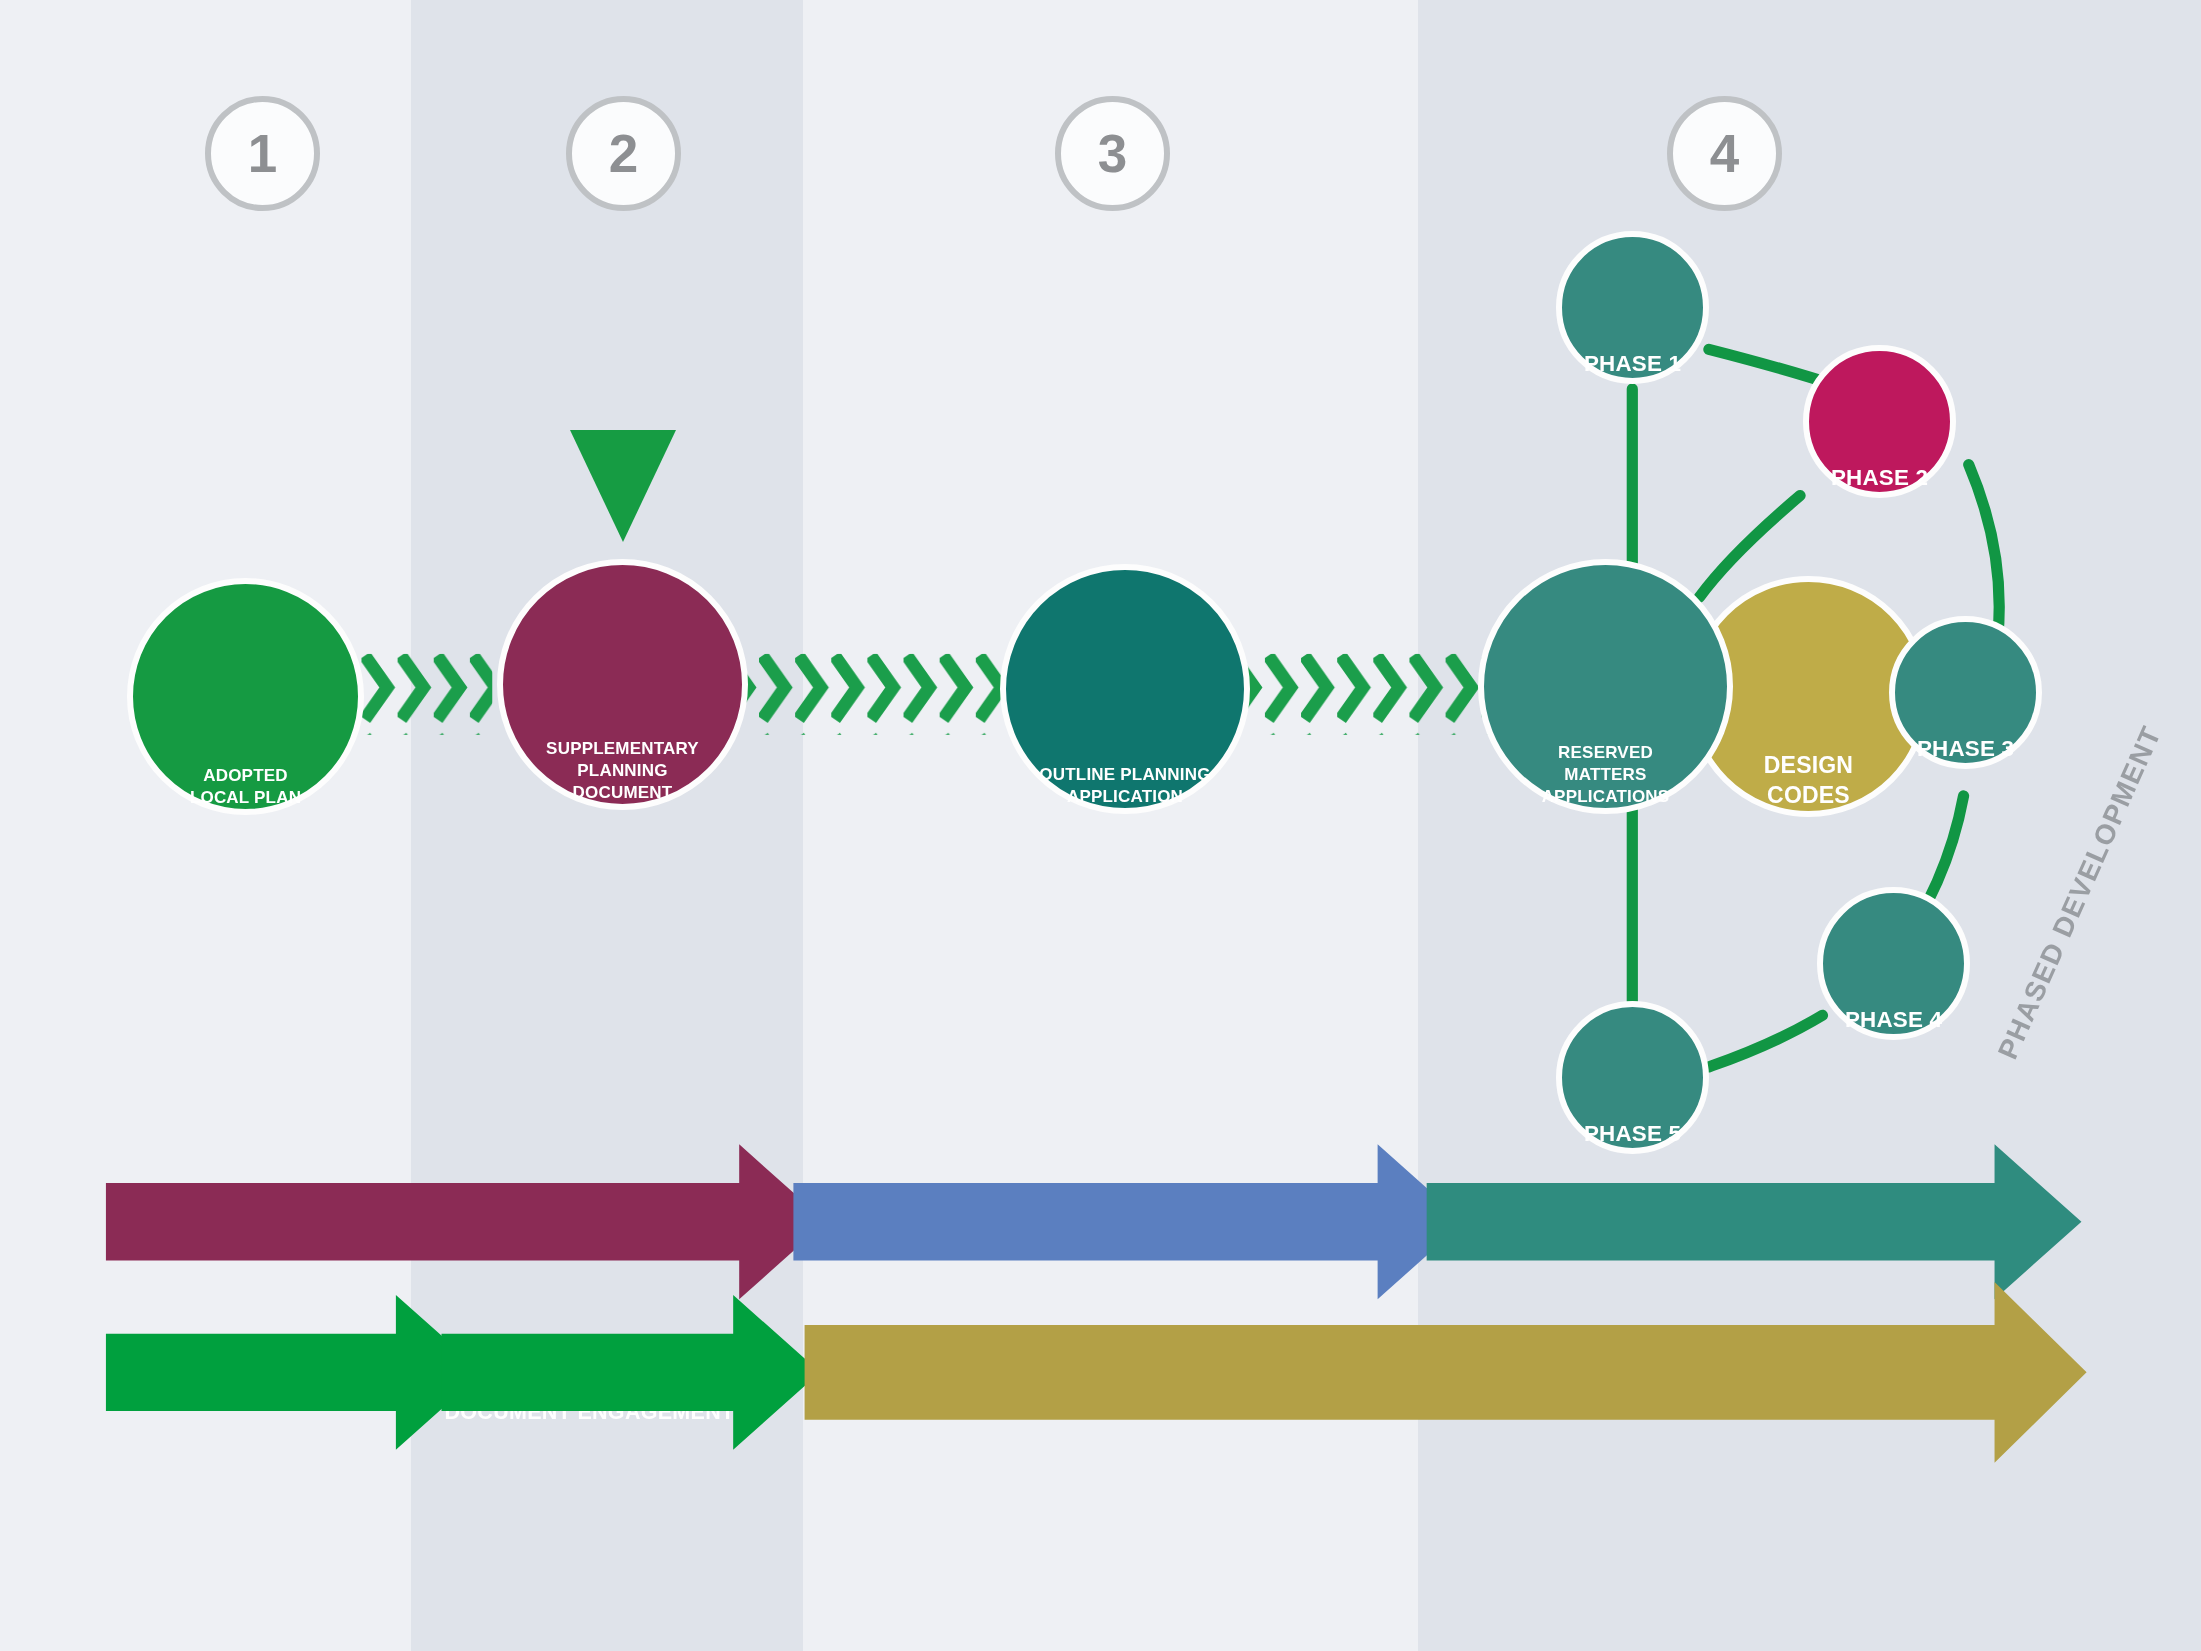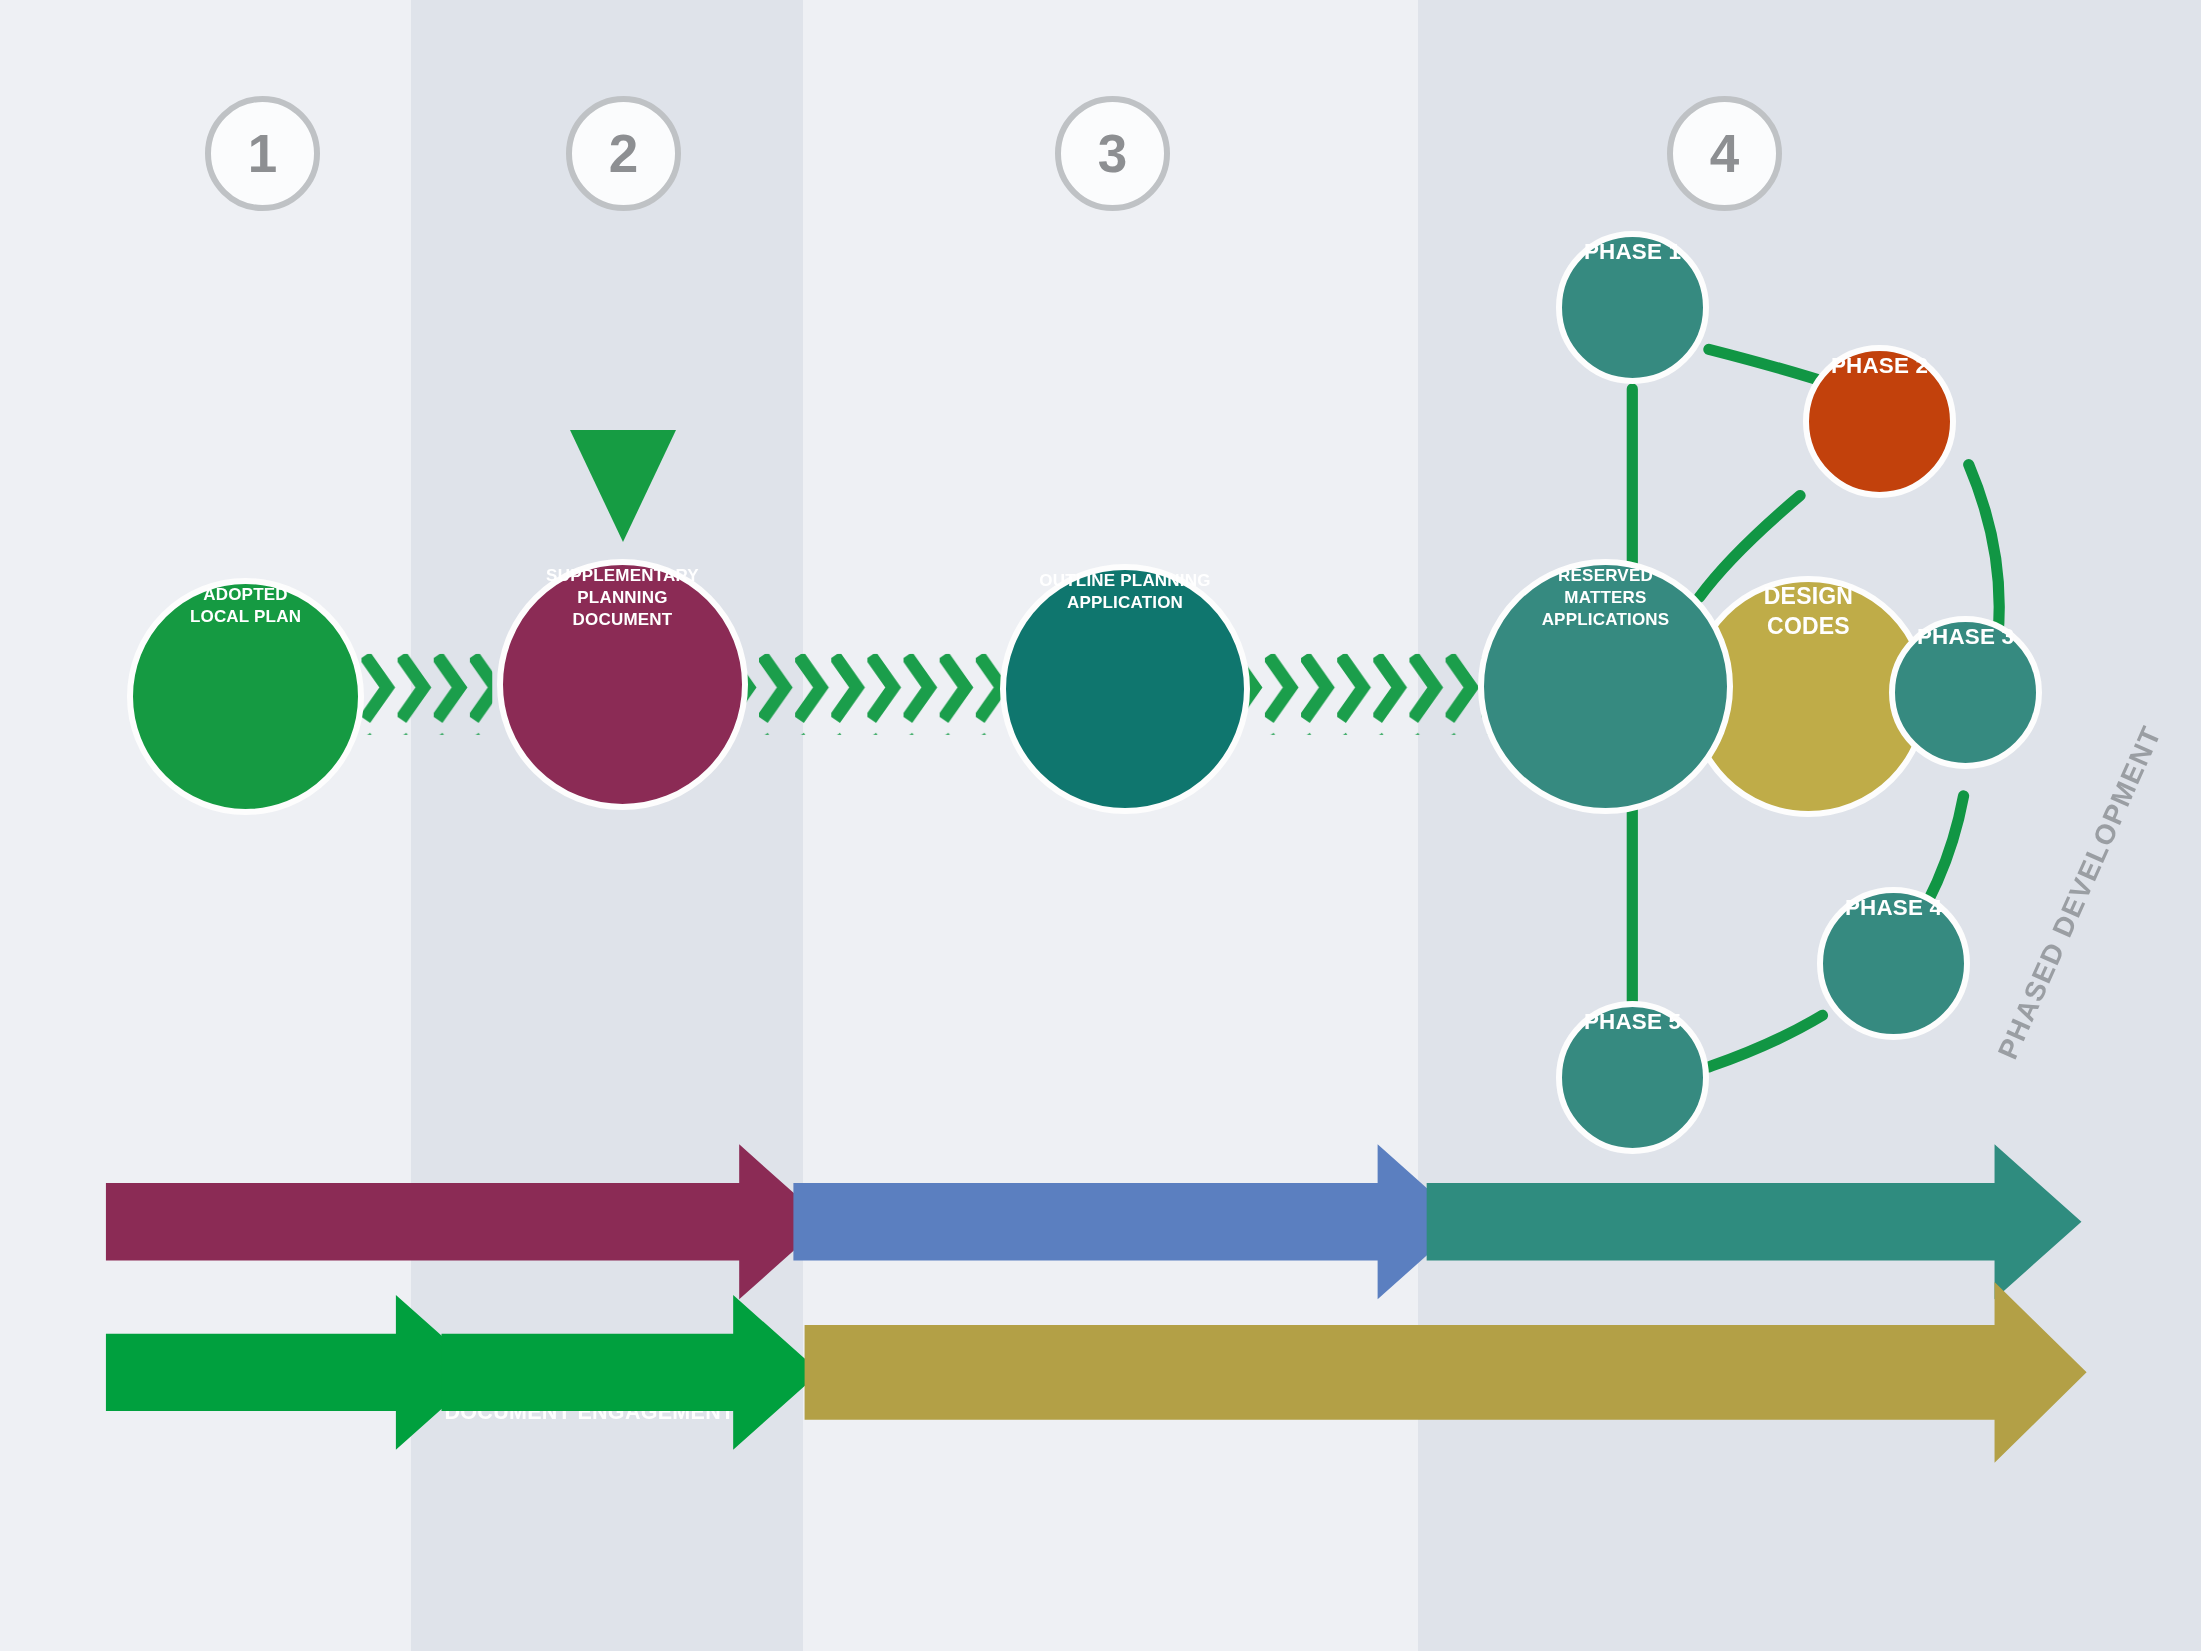--- a/index.html
+++ b/index.html
@@ -3,21 +3,21 @@
 <meta charset="utf-8">
 <style>
   html,body{margin:0;padding:0;background:#eef0f4;}
   body{width:2202px;height:1652px;overflow:hidden;font-family:"Liberation Sans",sans-serif;}
   #stage{position:relative;width:2202px;height:1652px;background:#eef0f4;}
   .band{position:absolute;top:0;height:1652px;background:#dfe3ea;}
   .svgroot{position:absolute;inset:0;width:2202px;height:1652px;}
   .num-badge{position:absolute;width:115px;height:115px;border-radius:50%;background:#fbfcfd;
     border:6px solid #bfc2c5;box-sizing:border-box;display:flex;align-items:center;justify-content:center;
     color:#8d8f92;font-size:53px;font-weight:700;font-family:"Liberation Sans",sans-serif;}
-  .node{position:absolute;border-radius:50%;display:flex;align-items:flex-start;justify-content:center;
+  .node{position:absolute;border-radius:50%;display:flex;align-items:flex-end;justify-content:center;
     text-align:center;color:#fff;font-weight:700;box-sizing:border-box;
     border:6px solid #fdfdfd;line-height:1.30;letter-spacing:0.2px;}
   .node span{display:block;padding:0 5.2px;}
   .big{font-size:17px;}
   .phase{font-size:22.4px;}
   .dcodes{font-size:23px;}
   .wah{position:absolute;text-align:center;color:#169c43;font-weight:700;
     font-family:"Liberation Serif",serif;font-size:43px;line-height:1.12;letter-spacing:0.4px;}
   .tri{position:absolute;width:0;height:0;border-left:53px solid transparent;
     border-right:53px solid transparent;border-top:112px solid #169c43;}
@@ -101,21 +101,21 @@
 
   <div class="node big" style="left:1478px;top:559px;width:255px;height:255px;background:#368a80;z-index:5;">
     <span style="white-space:pre-line;">RESERVED
 MATTERS
 APPLICATIONS</span>
   </div>
 
   <div class="node phase" style="left:1556px;top:231px;width:153px;height:153px;background:#368a80;z-index:6;">
     <span>PHASE 1</span>
   </div>
-  <div class="node phase" style="left:1803px;top:345px;width:153px;height:153px;background:#c2410c;z-index:6;">
+  <div class="node phase" style="left:1803px;top:345px;width:153px;height:153px;background:#be185d;z-index:6;">
     <span>PHASE 2</span>
   </div>
   <div class="node phase" style="left:1889px;top:616px;width:153px;height:153px;background:#368a80;z-index:6;">
     <span>PHASE 3</span>
   </div>
   <div class="node phase" style="left:1817px;top:887px;width:153px;height:153px;background:#368a80;z-index:6;">
     <span>PHASE 4</span>
   </div>
   <div class="node phase" style="left:1556px;top:1001px;width:153px;height:153px;background:#368a80;z-index:6;">
     <span>PHASE 5</span>

